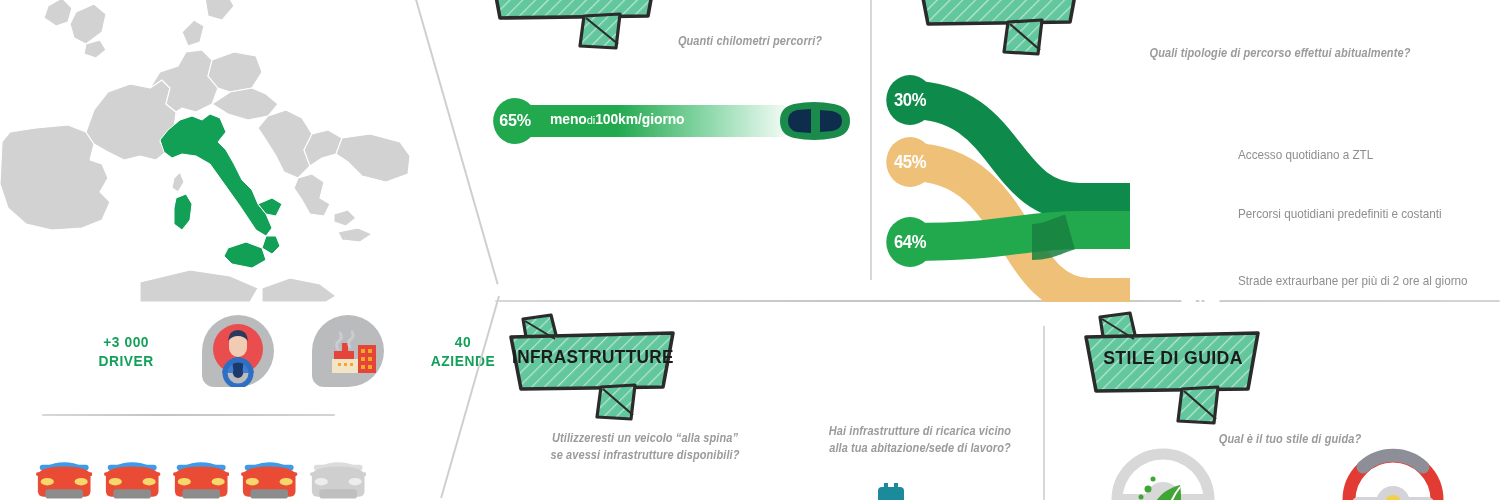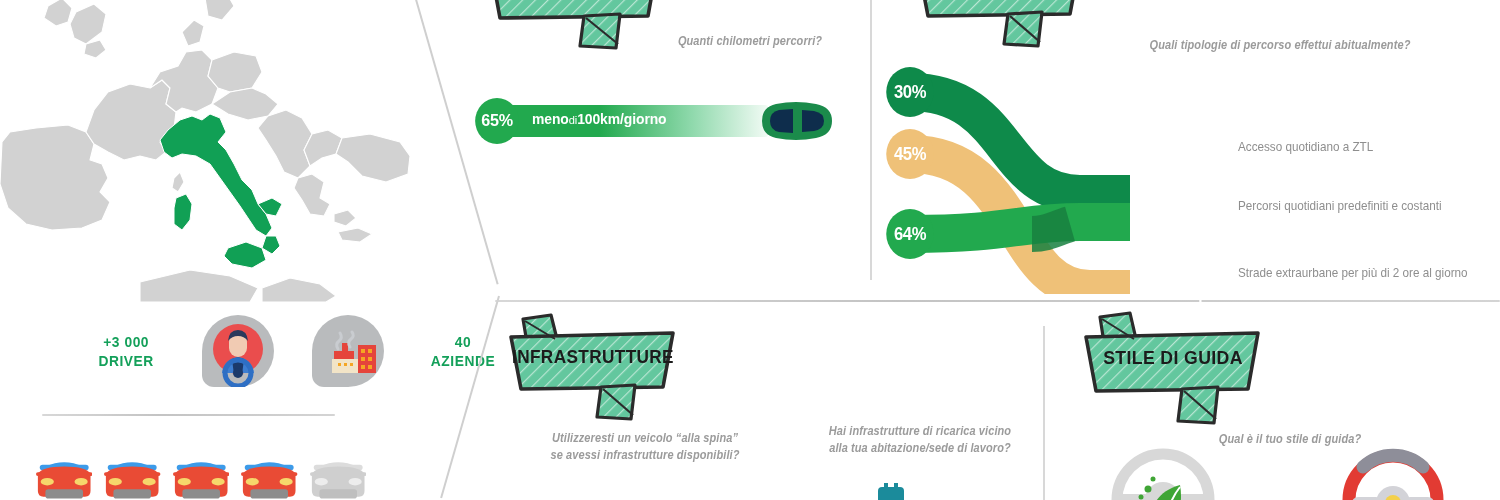--- a/index.html
+++ b/index.html
@@ -266,35 +266,35 @@
         <path d="M10,24 L178,20 L168,76 L20,78Z" fill="url(#hatchA)" stroke="#2B2B2B" stroke-width="3.6" stroke-linejoin="round"></path>
         <path d="M104,76 L140,74 L136,108 L100,106Z" fill="url(#hatchA)" stroke="#2B2B2B" stroke-width="3.2" stroke-linejoin="round"></path>
         <line x1="106" y1="78" x2="138" y2="104" stroke="#2B2B2B" stroke-width="2.2"></line>
         <line x1="24" y1="8" x2="56" y2="26" stroke="#2B2B2B" stroke-width="2"></line>
       </svg>
       
     </div>
 
     <div class="abs q-text q-center" style="left:190px;top:33px;width:240px;">Quanti chilometri percorri?</div>
 
-    <div class="bar-row" style="left:34px;top:98px;width:380px;">
+    <div class="bar-row" style="left:52px;top:98px;width:380px;">
       <div class="bar-track" style="width:272px;background:linear-gradient(90deg,#22A94E 0%,#22A94E 38%,#8FD9AC 72%,#F2FBF5 100%);"></div>
       <div class="bar-circle" style="background:#22A94E;">65%</div>
       <div class="bar-label" style="left:58px;"><span>meno</span><span class="thin">di</span><span>100km/giorno</span></div>
       <svg class="abs" style="left:280px;top:2px;" width="84" height="42" viewBox="0 0 84 42">
         <path d="M8,21 q0,-14 14,-17 q20,-4 40,0 q16,3 16,17 q0,14 -16,17 q-20,4 -40,0 q-14,-3 -14,-17Z" fill="#1B8B4B"></path>
         <path d="M16,21 q0,-9 9,-11 l14,-1 l0,24 l-14,-1 q-9,-2 -9,-11Z" fill="#0E2D4C"></path>
         <path d="M48,10 l12,1 q10,2 10,10 q0,8 -10,10 l-12,1Z" fill="#0E2D4C"></path>
         <rect x="41" y="4" width="3" height="34" fill="#1B8B4B"></rect>
       </svg>
     </div>
 
   </div>
 
-  <div class="abs" style="left:880px;top:4px;width:620px;height:300px;">
+  <div class="abs" style="left:880px;top:12px;width:620px;height:300px;">
 
     <div class="banner" style="left:30px;top:-62px;width:180px;height:112px;">
       <svg viewBox="0 0 180 112" width="180" height="112">
         <defs>
           <pattern id="hatchB" width="9" height="9" patternTransform="rotate(45)" patternUnits="userSpaceOnUse">
             <rect width="9" height="9" fill="#63C79E"></rect>
             <line x1="0" y1="0" x2="0" y2="9" stroke="#ffffff" stroke-width="2.4" opacity=".55"></line>
           </pattern>
         </defs>
         <path d="M20,4 L48,0 L54,24 L24,28Z" fill="url(#hatchB)" stroke="#2B2B2B" stroke-width="3.2" stroke-linejoin="round"></path>

